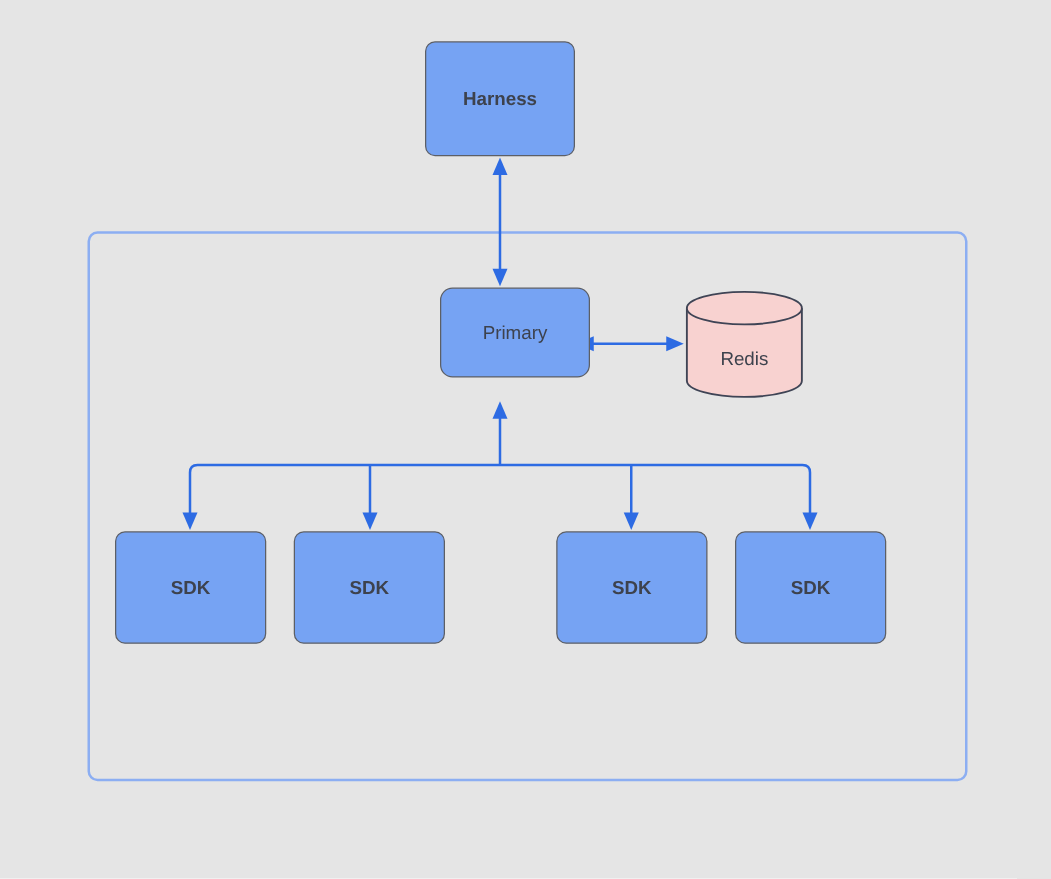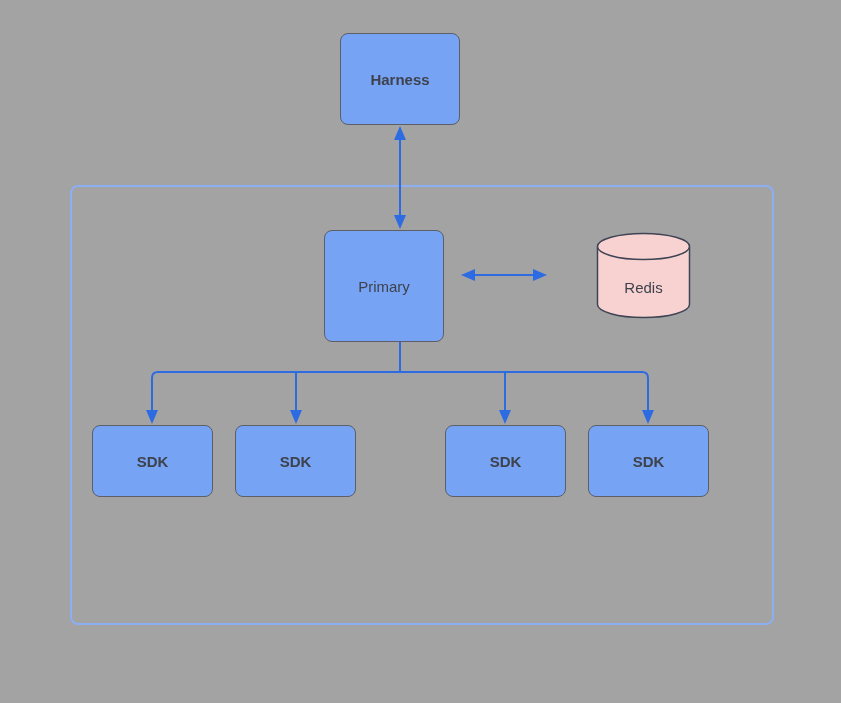--- a/index.html
+++ b/index.html
@@ -5,21 +5,21 @@
   html, body {
     margin: 0;
     padding: 0;
     background: #ffffff;
     font-family: "Liberation Sans", sans-serif;
   }
   .canvas {
     position: relative;
     width: 841px;
     height: 703px;
-    background: #a3a3a3;
+    background: #e5e5e5;
     overflow: hidden;
   }
   .connector-layer {
     position: absolute;
     left: 0;
     top: 0;
     width: 841px;
     height: 703px;
     pointer-events: none;
   }
@@ -59,33 +59,32 @@
     background: var(--node-fill, #76a3f3);
     border: 1.5px solid var(--node-border, #5c5f66);
     border-radius: 8px;
     display: flex;
     align-items: center;
     justify-content: center;
     font-size: 15px;
     color: var(--label-text, #3d424d);
   }
   .node-harness { left: 340px; top: 33px;  width: 120px; height: 92px; font-weight: bold; }
-  .node-primary { left: 324px; top: 230px; width: 120px; height: 112px; font-weight: normal; }
-  .node-sdk     { top: 425px; width: 121px; height: 72px; font-weight: bold; }
+  .node-primary { left: 352px; top: 230px; width: 120px; height: 72px; font-weight: normal; border-radius: 10px; }
+  .node-sdk     { top: 425px; width: 121px; height: 90px; font-weight: bold; }
   .node-sdk-0 { left: 92px; }
   .node-sdk-1 { left: 235px; }
   .node-sdk-2 { left: 445px; }
   .node-sdk-3 { left: 588px; }
   .cylinder {
     position: absolute;
     left: 548px;
     top: 232px;
     width: 95px;
     height: 87px;
-    margin-left: 48px;
   }
   .cylinder svg { display: block; }
   .cylinder-shape {
     fill: var(--redis-fill, #f8d2d0);
     stroke: var(--redis-border, #3f4455);
     stroke-width: 1.5;
   }
   .cylinder-label {
     position: absolute;
     left: 0;

